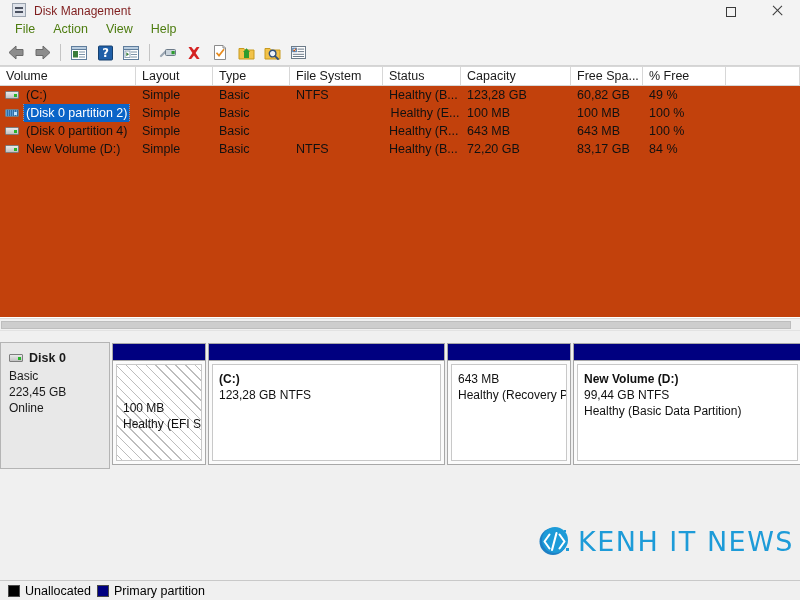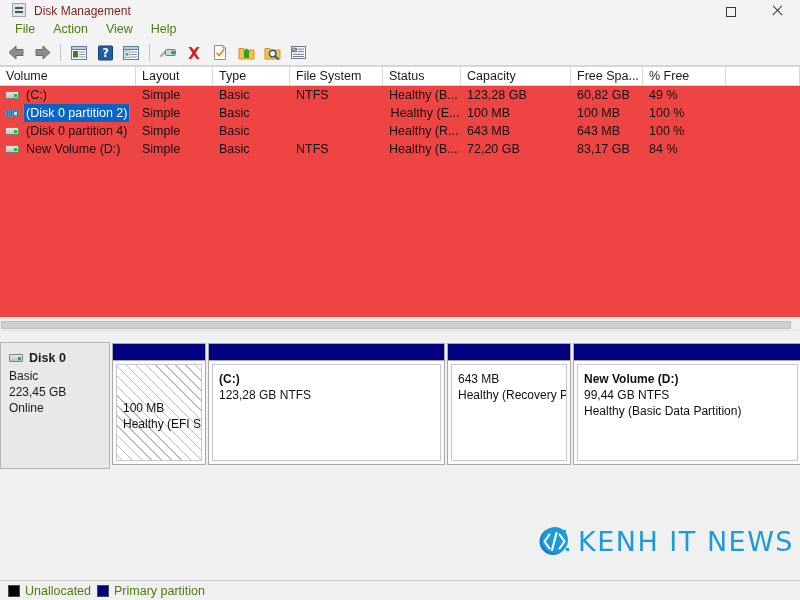--- a/index.html
+++ b/index.html
@@ -114,21 +114,21 @@
   .tb-sep {
     width: 1px; height: 17px;
     background: #c4c4c4;
     margin: 0 4px;
   }
 
   
   .list-pane {
     flex: 0 0 auto;
     height: 252px;
-    background: #ef4444;
+    background: #c2410c;
     position: relative;
     overflow: hidden;
     border-bottom: 1px solid #ffffff;
   }
   .col-head {
     height: 20px;
     display: flex;
     background: #ffffff;
     border-bottom: 1px solid #d7d7d7;
     border-top: 1px solid #d7d7d7;
@@ -296,21 +296,21 @@
   
   .legend {
     height: 20px;
     background: #f0f0f0;
     border-top: 1px solid #c9c9c9;
     display: flex;
     align-items: center;
     gap: 6px;
     padding-left: 8px;
     font-size: 12.5px;
-    color: #4d7c0f;
+    color: #000000;
     flex: 0 0 auto;
     position: relative;
     z-index: 3;
   }
   .lg-item { display: flex; align-items: center; gap: 5px; cursor: default; }
   .lg-sw { width: 12px; height: 12px; border: 1px solid #4a4a4a; flex: 0 0 auto; }
 
   
   .watermark {
     position: absolute;

